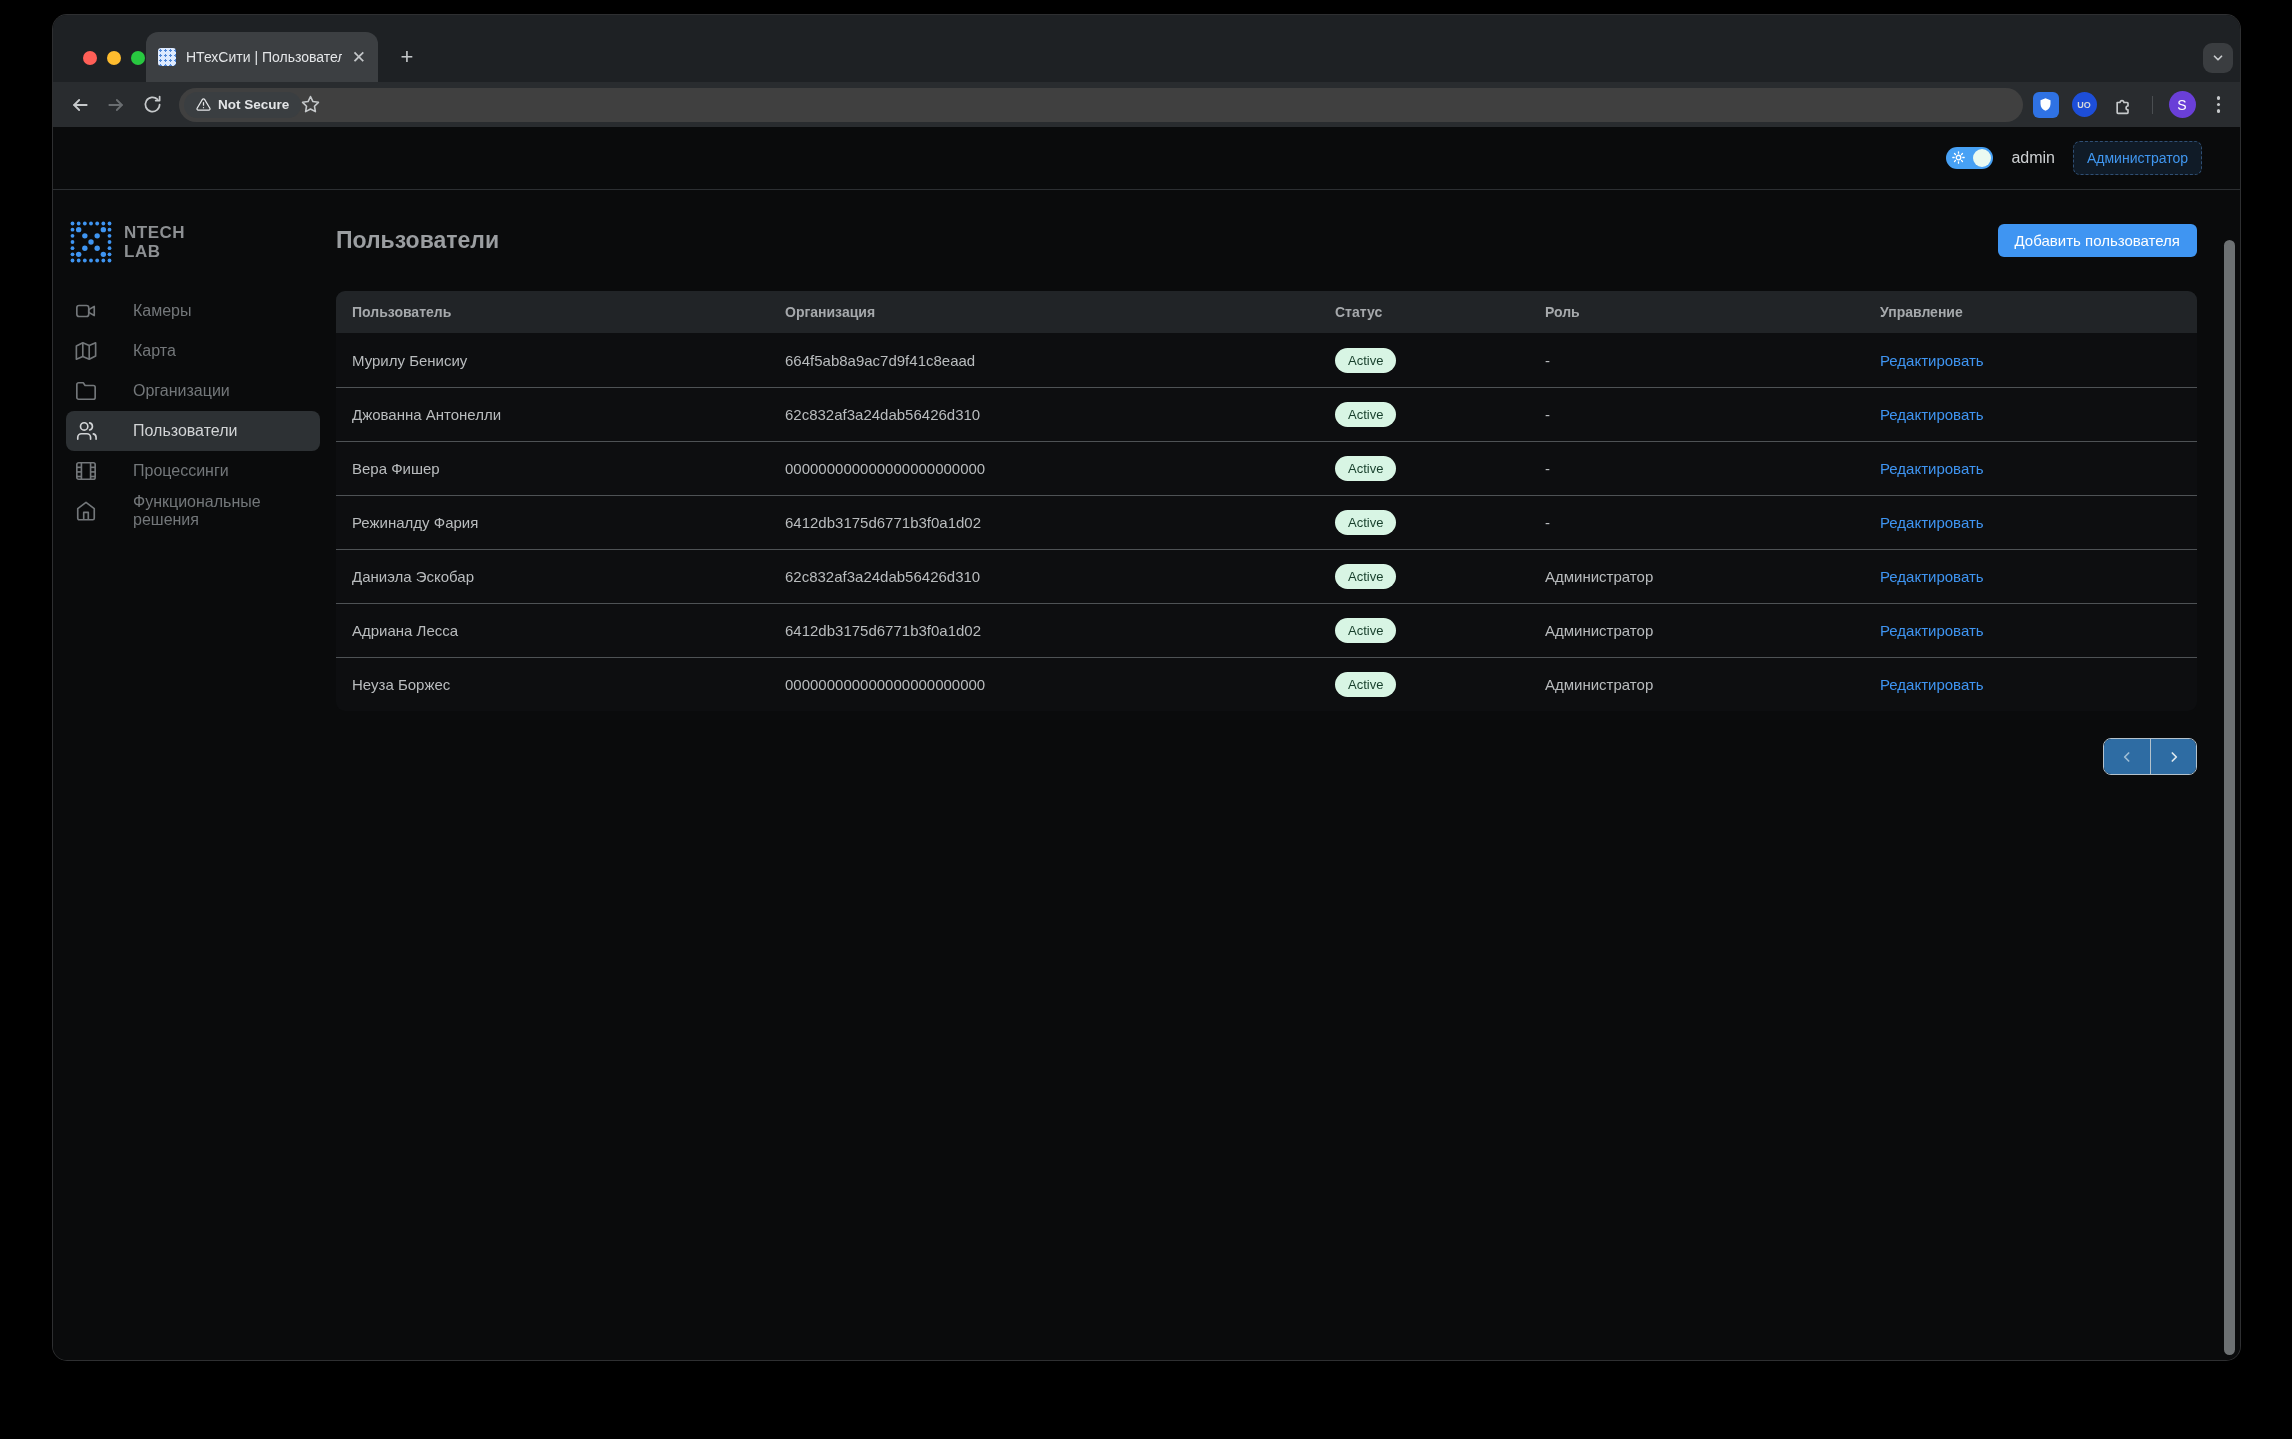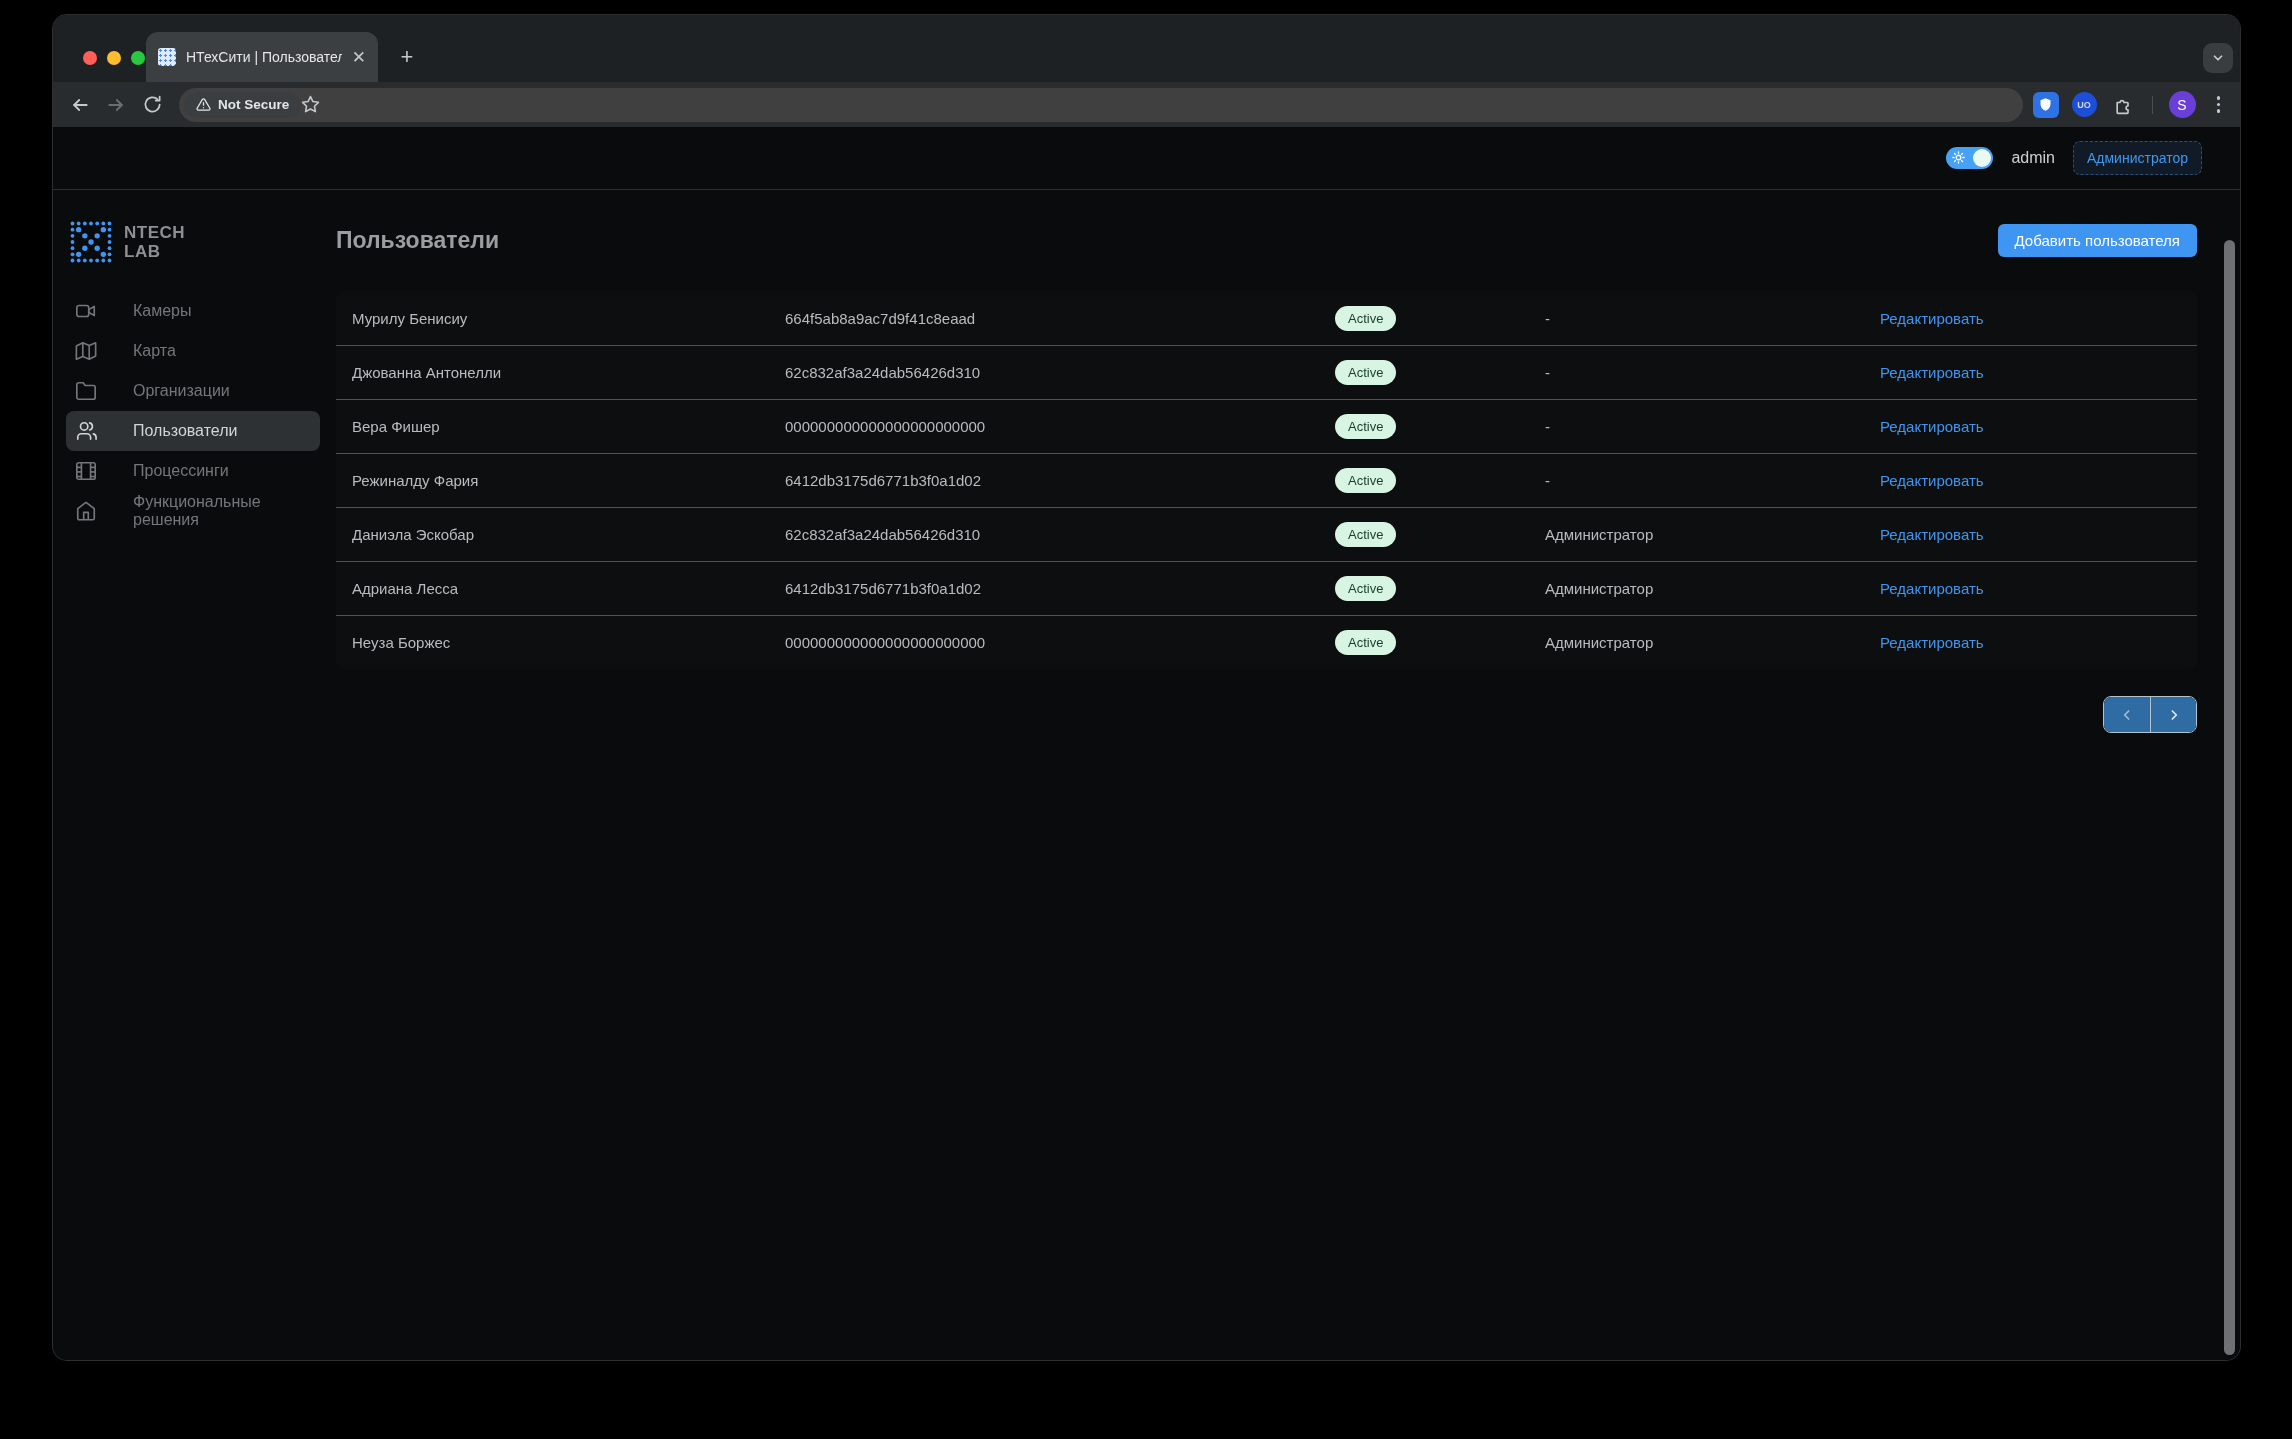--- a/index.html
+++ b/index.html
@@ -318,20 +318,27 @@
       </div>
     </div>
 
     <div class="main">
       <div class="main-top">
         <div class="page-title">Пользователи</div>
         <button class="add-btn">Добавить пользователя</button>
       </div>
 
       <div class="table">
+        <div class="thead">
+          <div>Пользователь</div>
+          <div>Организация</div>
+          <div>Статус</div>
+          <div>Роль</div>
+          <div>Управление</div>
+        </div>
         <div>
   <div class="trow">
     <div class="cell">Мурилу Бенисиу</div>
     <div class="cell">664f5ab8a9ac7d9f41c8eaad</div>
     <div class="cell"><span class="badge">Active</span></div>
     <div class="cell">-</div>
     <div class="cell"><a class="edit-link">Редактировать</a></div>
   </div>
 
   <div class="trow">

